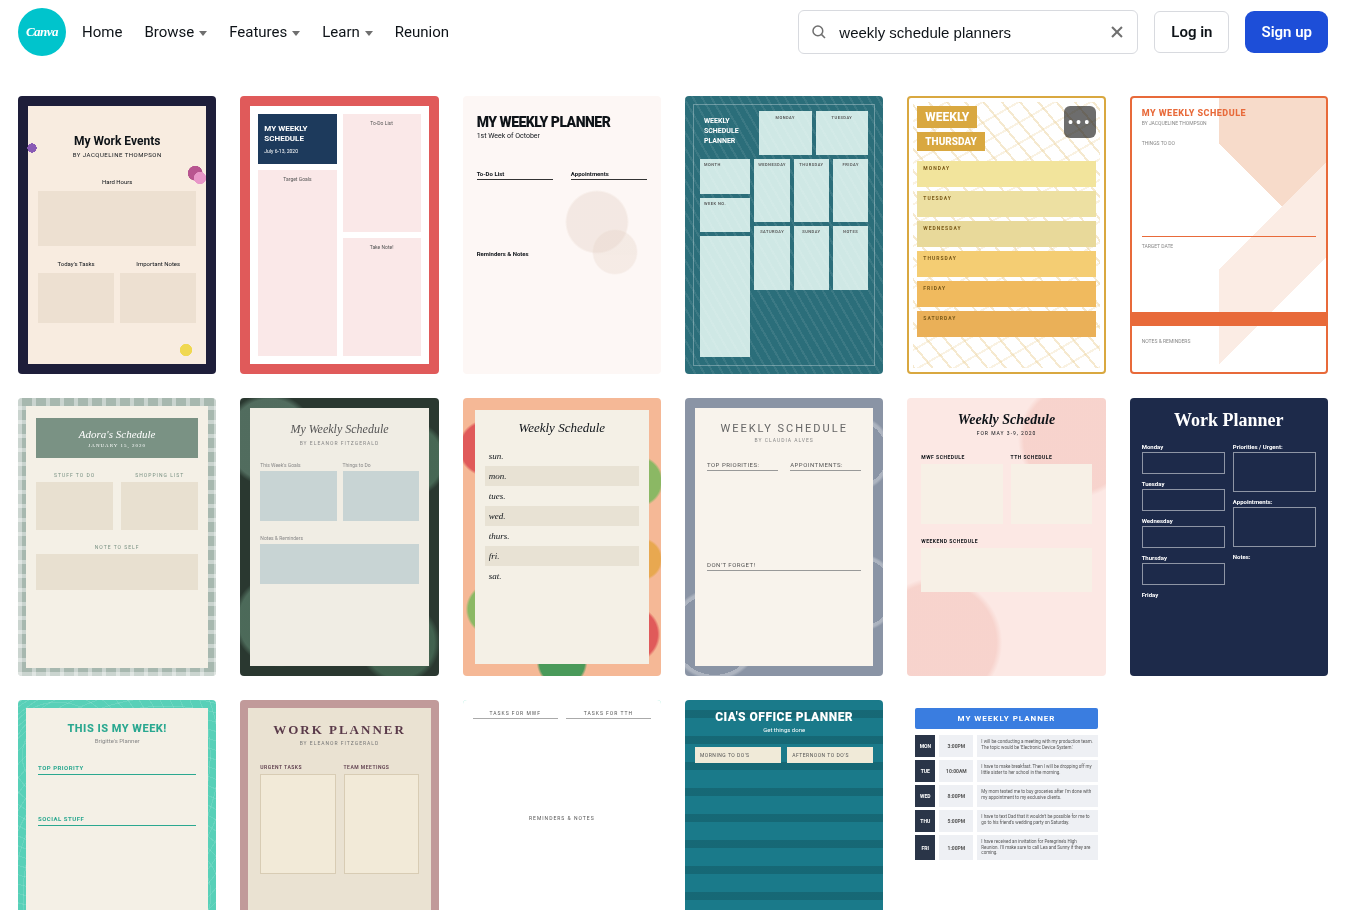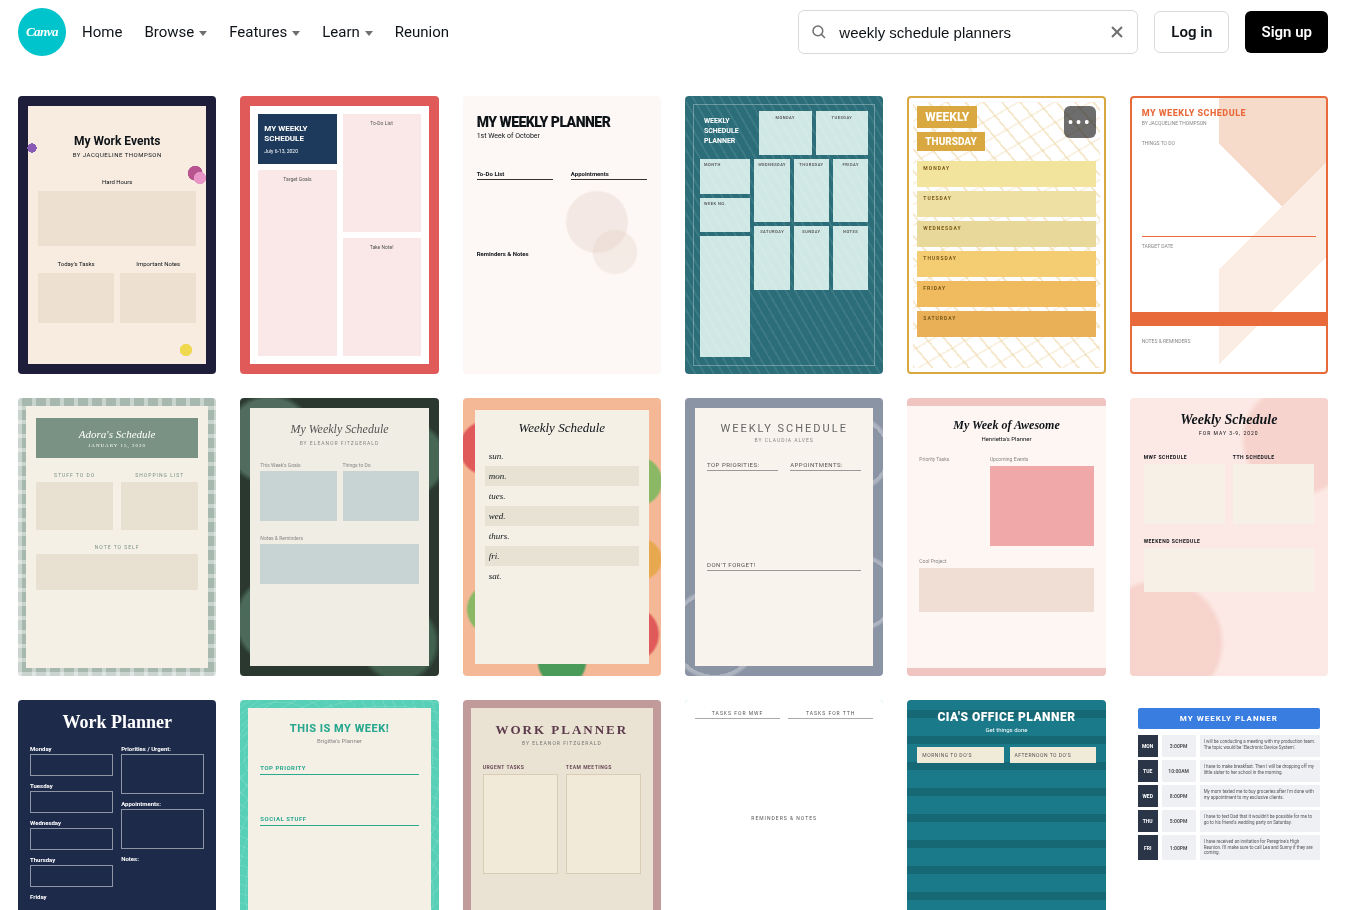--- a/index.html
+++ b/index.html
@@ -12,21 +12,21 @@
 .spacer { flex: 1; }
 .search-wrap { display: flex; align-items: center; border: 1px solid #d8dadf; border-radius: 6px; height: 44px; width: 340px; padding: 0 10px; gap: 10px; }
 .search-wrap input { border: none; outline: none; flex: 1; font-size: 15px; color: #0e1318; }
 .icon-btn { width: 20px; height: 20px; display: flex; align-items: center; justify-content: center; color: #6f6f6f; cursor: pointer; }
 .close-x { position: relative; width: 14px; height: 14px; }
 .close-x::before, .close-x::after { content: ''; position: absolute; left: 6px; top: 0; width: 2px; height: 14px; background: #6f6f6f; }
 .close-x::before { transform: rotate(45deg); }
 .close-x::after { transform: rotate(-45deg); }
 .btn { height: 42px; padding: 0 16px; border-radius: 6px; font-size: 15px; font-weight: 600; display: flex; align-items: center; cursor: pointer; }
 .btn-outline { border: 1px solid #d8dadf; color: #0e1318; background: #fff; }
-.btn-primary { background: #000000; color: #fff; }
+.btn-primary { background: #1d4ed8; color: #fff; border-radius: 9px; }
 .grid { display: grid; grid-template-columns: repeat(6, 1fr); gap: 24px; padding: 32px 18px; }
 .card { aspect-ratio: 197 / 276; border-radius: 4px; overflow: hidden; position: relative; cursor: pointer; }
 .more-btn { position: absolute; top: 8px; right: 8px; width: 32px; height: 32px; border-radius: 6px; background: rgba(30,30,30,0.65); color: #fff; display: flex; align-items: center; justify-content: center; font-size: 18px; letter-spacing: 2px; }
 
 
 .t1 { background: #1e1e3a; padding: 10px; }
 .t1 .inner { background: #f8ece0; height: 100%; padding: 14px 10px; position: relative; }
 .t1 .title { text-align: center; font-weight: 700; font-size: 12px; margin-top: 14px; }
 .t1 .sub { text-align: center; font-size: 6px; margin-top: 3px; letter-spacing: 0.5px; }
 .t1 .lbl { font-size: 6px; text-align: center; margin-top: 20px; }
@@ -430,37 +430,20 @@
       <div class="title">WEEKLY SCHEDULE</div>
       <div class="sub">BY CLAUDIA ALVES</div>
       <div class="row">
           <span>TOP PRIORITIES:</span>
           <span>APPOINTMENTS:</span>
         </div>
       <div class="forget">DON'T FORGET!</div>
     </div>
   </div>
 
-  <div class="card t11">
-    <div class="title">My Week of Awesome</div>
-    <div class="sub">Henrietta's Planner</div>
-    <div class="row">
-      <div class="col1">
-          <div class="lbl">Priority Tasks</div>
-        </div>
-      <div class="col2">
-          <div class="lbl">Upcoming Events</div>
-          <div class="box"></div>
-        </div>
-    </div>
-    <div class="proj">
-        <div class="lbl">Cool Project</div>
-        <div class="box"></div>
-      </div>
-  </div>
 
   <div class="card t12">
     <div class="title">Weekly Schedule</div>
     <div class="sub">FOR MAY 3-9, 2020</div>
     <div class="row">
       <div class="col">
           <div class="lbl">MWF SCHEDULE</div>
           <div class="box"></div>
         </div>
       <div class="col">

